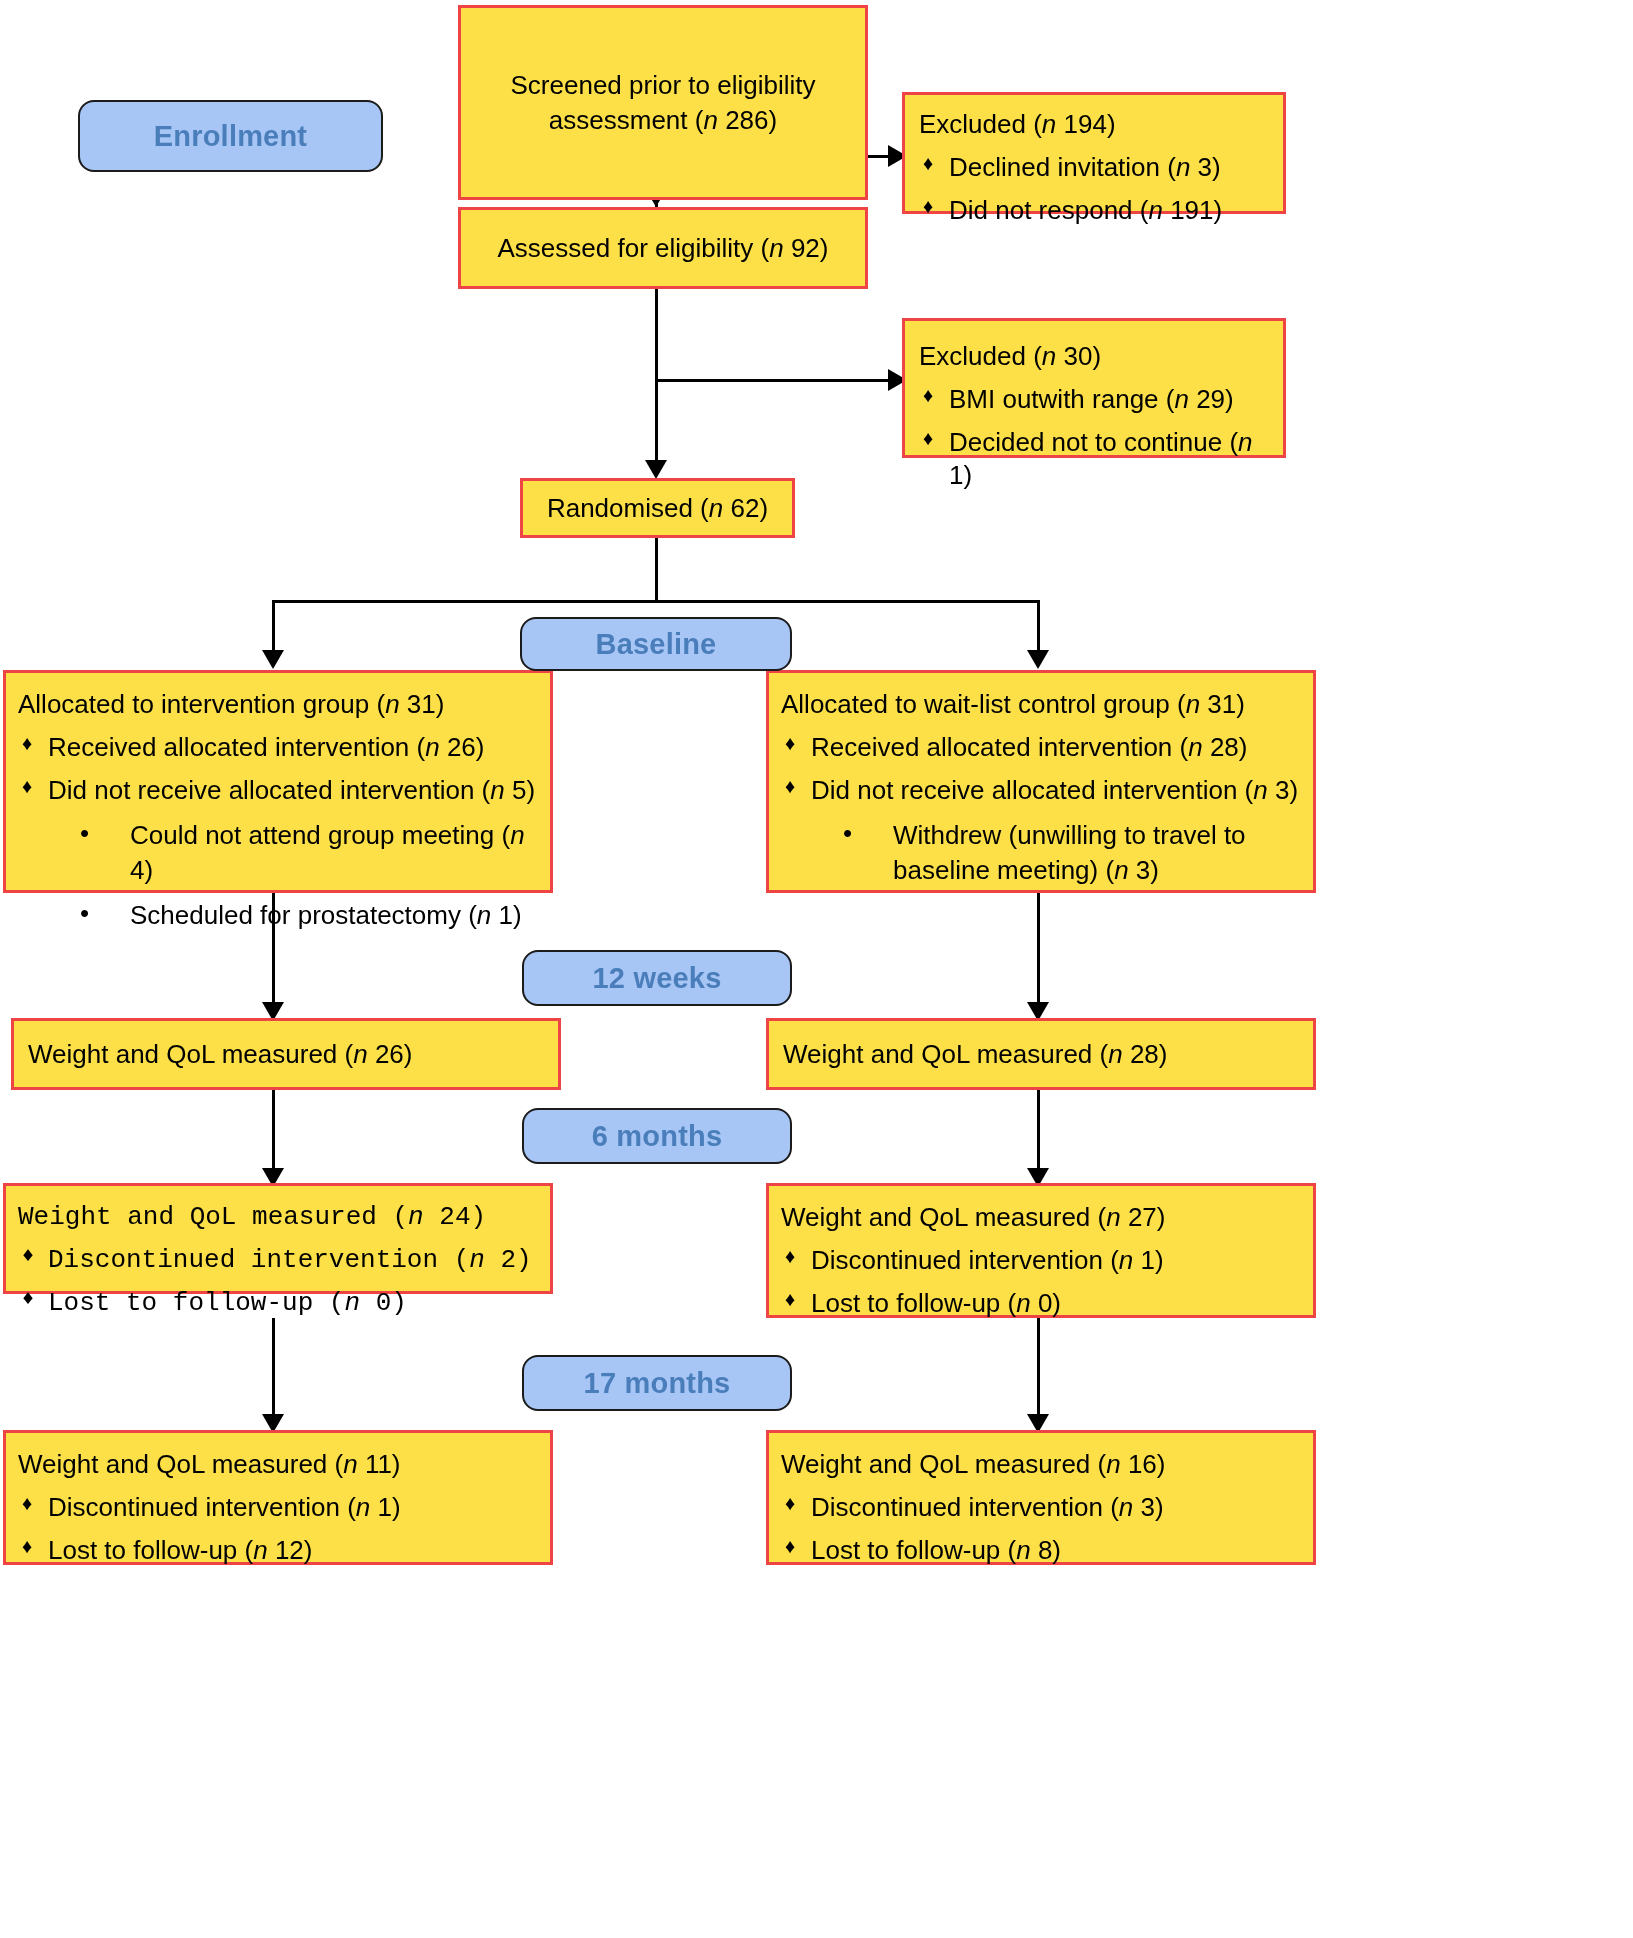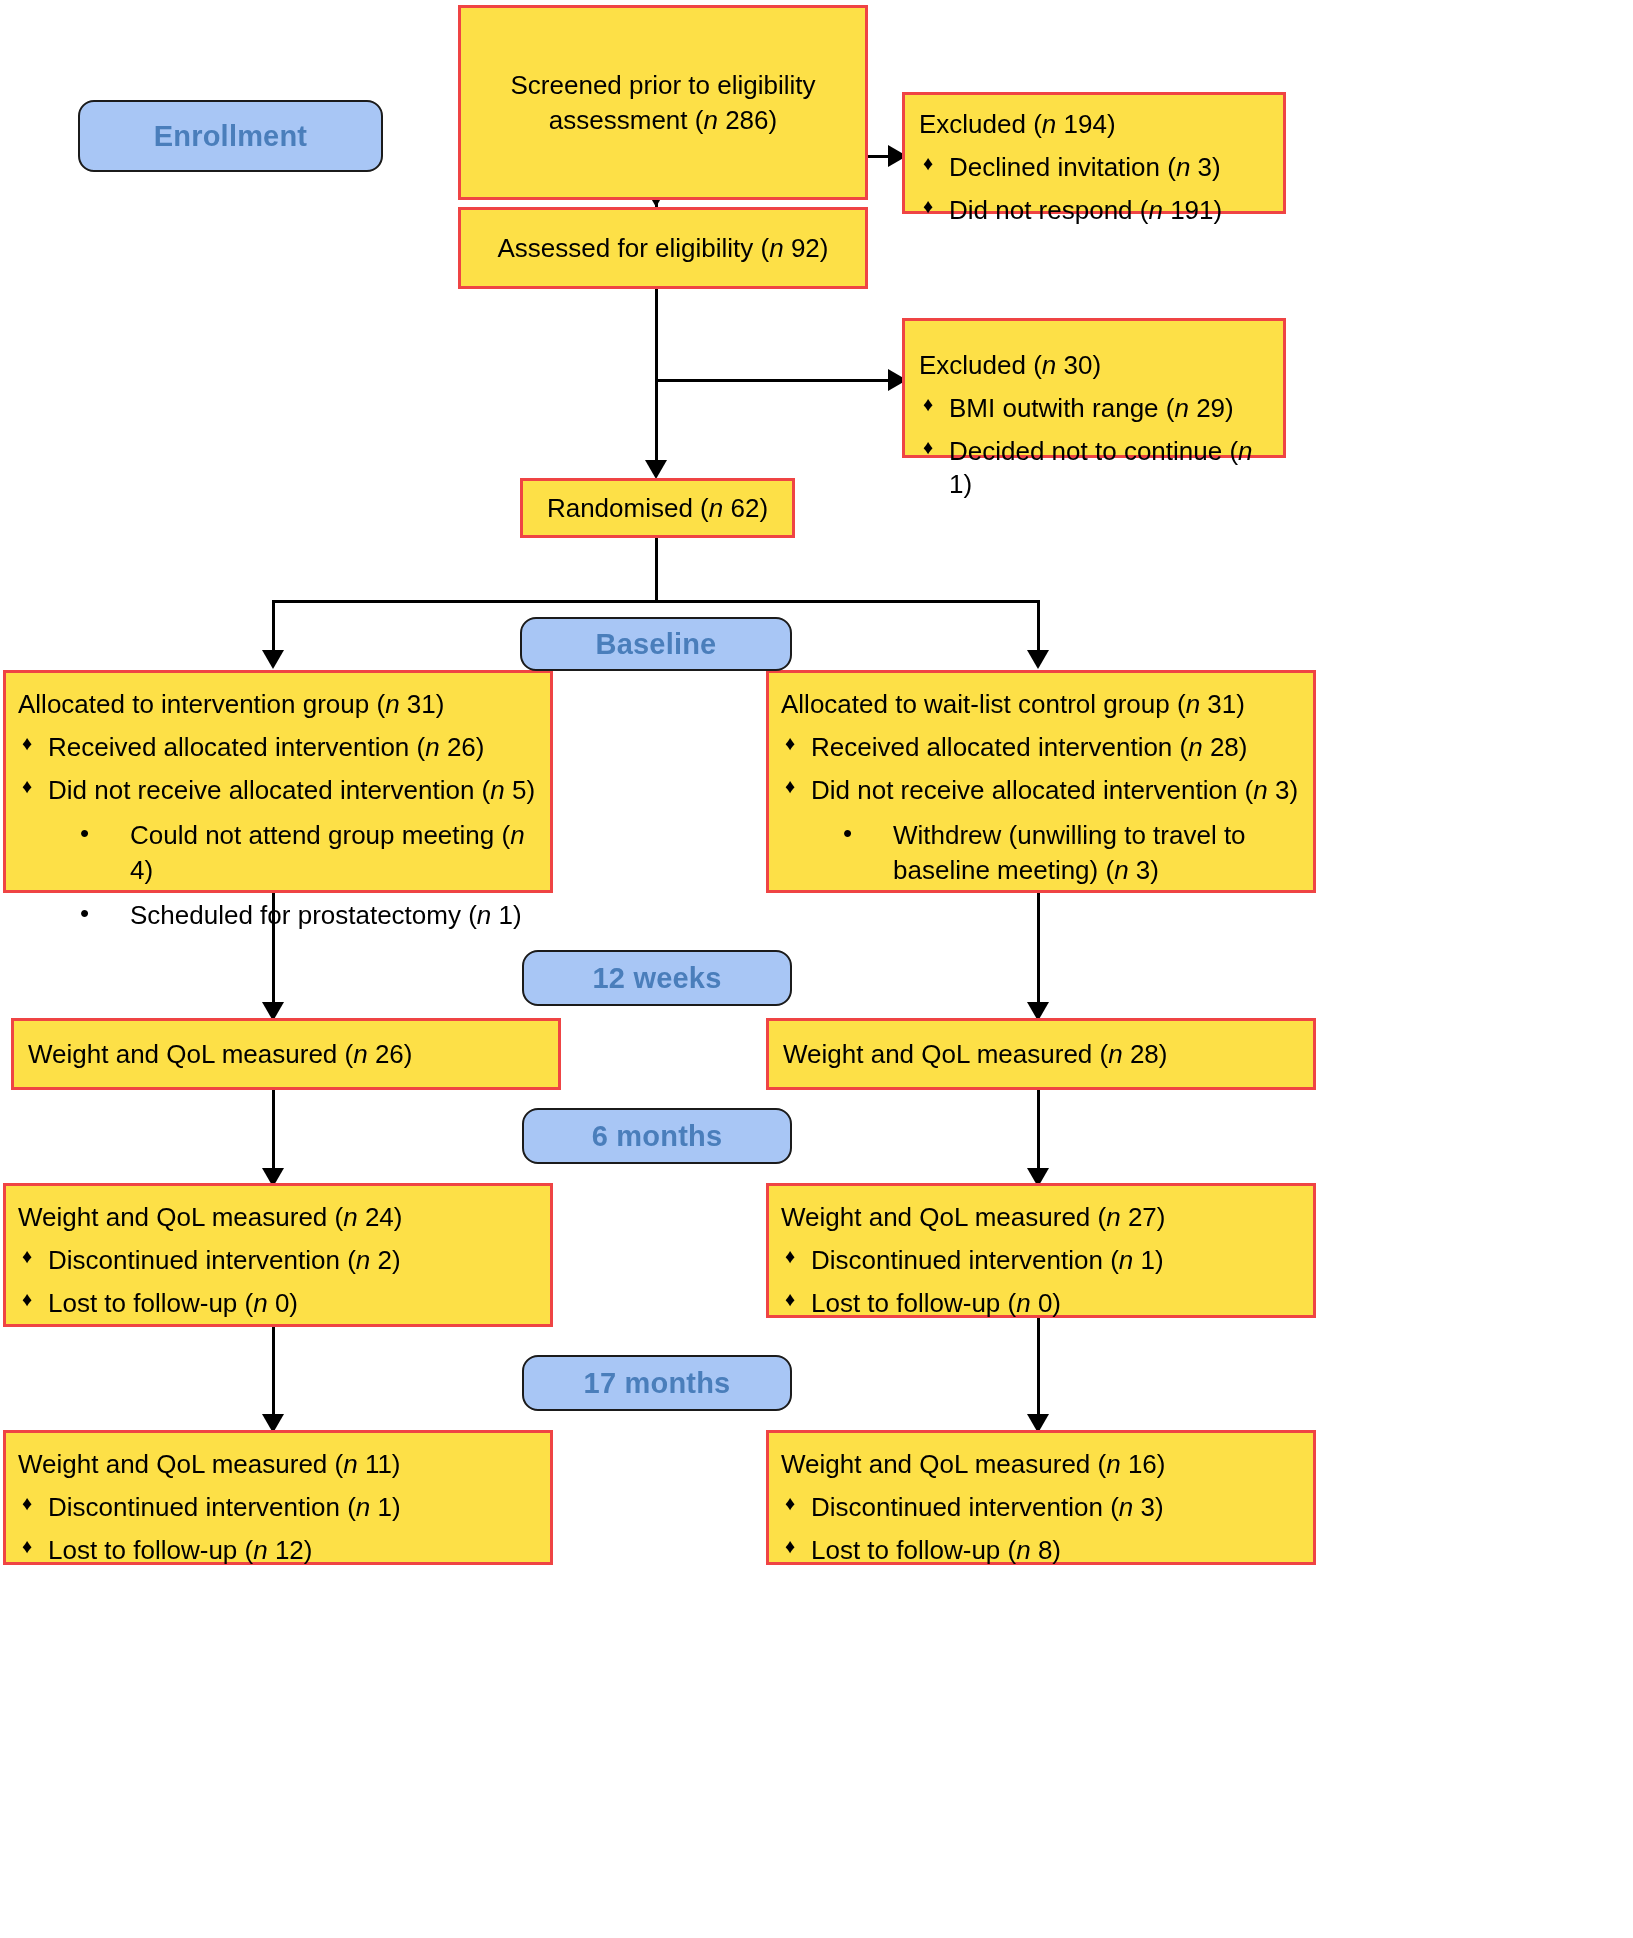--- a/index.html
+++ b/index.html
@@ -131,21 +131,21 @@
   <div class="box center" style="left:458px; top:207px; width:410px; height:82px;">
     <span>Assessed for eligibility (<i class="nv">n</i> 92)</span>
   </div>
 
   <div class="vline" style="left:655px; top:289px; height:180px;"></div>
   <div class="arrow-down" style="left:645px; top:460px;"></div>
 
   <div class="hline" style="left:655px; top:379px; width:250px;"></div>
   <div class="arrow-right" style="left:888px; top:369px;"></div>
 
-  <div class="box" style="left:902px; top:318px; width:384px; height:140px; padding-top:27px;">
+  <div class="box" style="left:902px; top:318px; width:384px; height:140px; padding-top:18px;">
     <div>Excluded (<i class="nv">n</i> 30)</div>
     <ul class="b1">
       <li>BMI outwith range (<i class="nv">n</i> 29)</li>
       <li>Decided not to continue (<i class="nv">n</i> 1)</li>
     </ul>
   </div>
 
   <div class="box center" style="left:520px; top:478px; width:275px; height:60px;">
     <span>Randomised (<i class="nv">n</i> 62)</span>
   </div>
@@ -202,21 +202,21 @@
 
   <div class="vline" style="left:272px; top:1090px; height:86px;"></div>
   <div class="arrow-down" style="left:262px; top:1168px;"></div>
   <div class="vline" style="left:1037px; top:1090px; height:86px;"></div>
   <div class="arrow-down" style="left:1027px; top:1168px;"></div>
 
   <div class="pill" style="left:522px; top:1108px; width:270px; height:56px;">
     <span>6 months</span>
   </div>
 
-  <div class="box" style="left:3px; top:1183px; width:550px; height:144px; padding:14px 12px;">
+  <div class="box" style="left:3px; top:1183px; width:550px; height:111px; padding:14px 12px;font-family:Liberation Mono, monospace;">
     <div>Weight and QoL measured (<i class="nv">n</i> 24)</div>
     <ul class="b1">
       <li>Discontinued intervention (<i class="nv">n</i> 2)</li>
       <li>Lost to follow-up (<i class="nv">n</i> 0)</li>
     </ul>
   </div>
   <div class="box" style="left:766px; top:1183px; width:550px; height:135px; padding:14px 12px;">
     <div>Weight and QoL measured (<i class="nv">n</i> 27)</div>
     <ul class="b1">
       <li>Discontinued intervention (<i class="nv">n</i> 1)</li>

